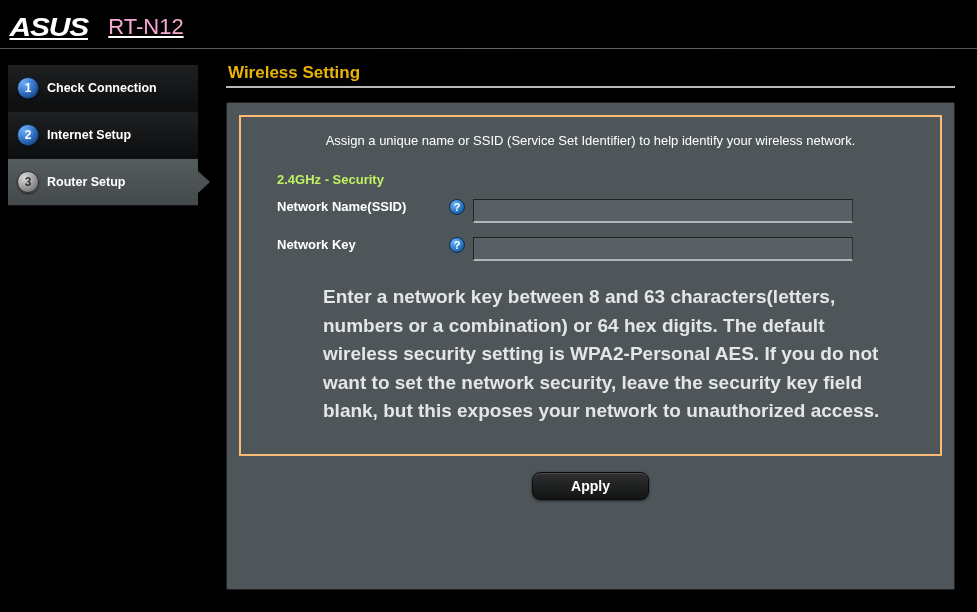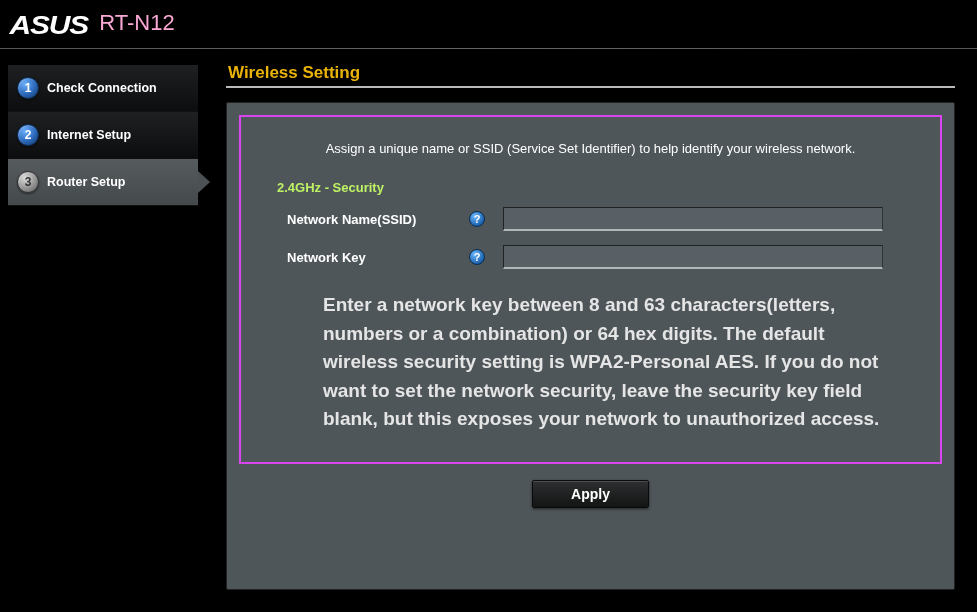--- a/index.html
+++ b/index.html
@@ -7,23 +7,25 @@
       font-family: Verdana, Arial, sans-serif;
       background: #000;
       width: 977px;
       height: 612px;
       overflow: hidden;
       color: #fff;
     }
     .container { display: flex; flex-direction: column; height: 100%; }
     .header {
       display: flex;
+      align-items: center;
       padding: 10px 6px 4px 6px;
-      gap: 17px;
+      gap: 26px;
       height: 48px;
+      text-decoration: underline;
     }
     .asus-logo {
       font-family: Arial, sans-serif;
       font-weight: 900;
       font-size: 26px;
       letter-spacing: -1px;
       font-style: italic;
       color: #fff;
       transform: scaleX(1.15);
       display: inline-block;
@@ -120,42 +122,41 @@
     .title-underline { height: 2px; background: #b7b9ba; margin-bottom: 14px; width: 100%; }
     .panel {
       background: #4f565a;
       border: 1px solid #222;
       border-radius: 2px;
       padding: 12px 12px 20px 12px;
       height: 488px;
       position: relative;
     }
     .panel-inner {
-      border: 2px solid #d946ef;
+      border: 2px solid #fdba74;
       background: #4f565a;
-      padding: 24px 36px 28px 36px;
+      padding: 16px 36px 28px 36px;
     }
     .desc-text {
       font-size: 13px;
       text-align: center;
       color: #fff;
       margin: 0 0 24px 0;
     }
     .section-title {
       font-size: 13px;
       font-weight: bold;
       color: #bef264;
       margin-bottom: 12px;
     }
     .field-row {
       display: flex;
-      align-items: center;
-      gap: 18px;
+      align-items: flex-start;
+      gap: 8px;
       margin-bottom: 14px;
-      margin-left: 10px;
     }
     .field-label {
       width: 164px;
       font-size: 13px;
       font-weight: bold;
       color: #fff;
     }
     .help-icon {
       width: 16px; height: 16px;
       border-radius: 50%;
@@ -193,21 +194,21 @@
       justify-content: center;
       margin-top: 16px;
     }
     .apply-btn {
       background: linear-gradient(to bottom, #2d2f30 0%, #131414 100%);
       border: 1px solid #0a0a0a;
       color: #fff;
       font-size: 14px;
       font-weight: bold;
       padding: 5px 38px;
-      border-radius: 2px;
+      border-radius: 8px;
       cursor: pointer;
       box-shadow: inset 0 1px 0 rgba(255,255,255,0.15), 0 1px 3px rgba(0,0,0,0.6);
     }
   </style>
 </head>
 <body>
 
 <div class="container">
   <div class="header">
     <span class="asus-logo">ASUS</span>

